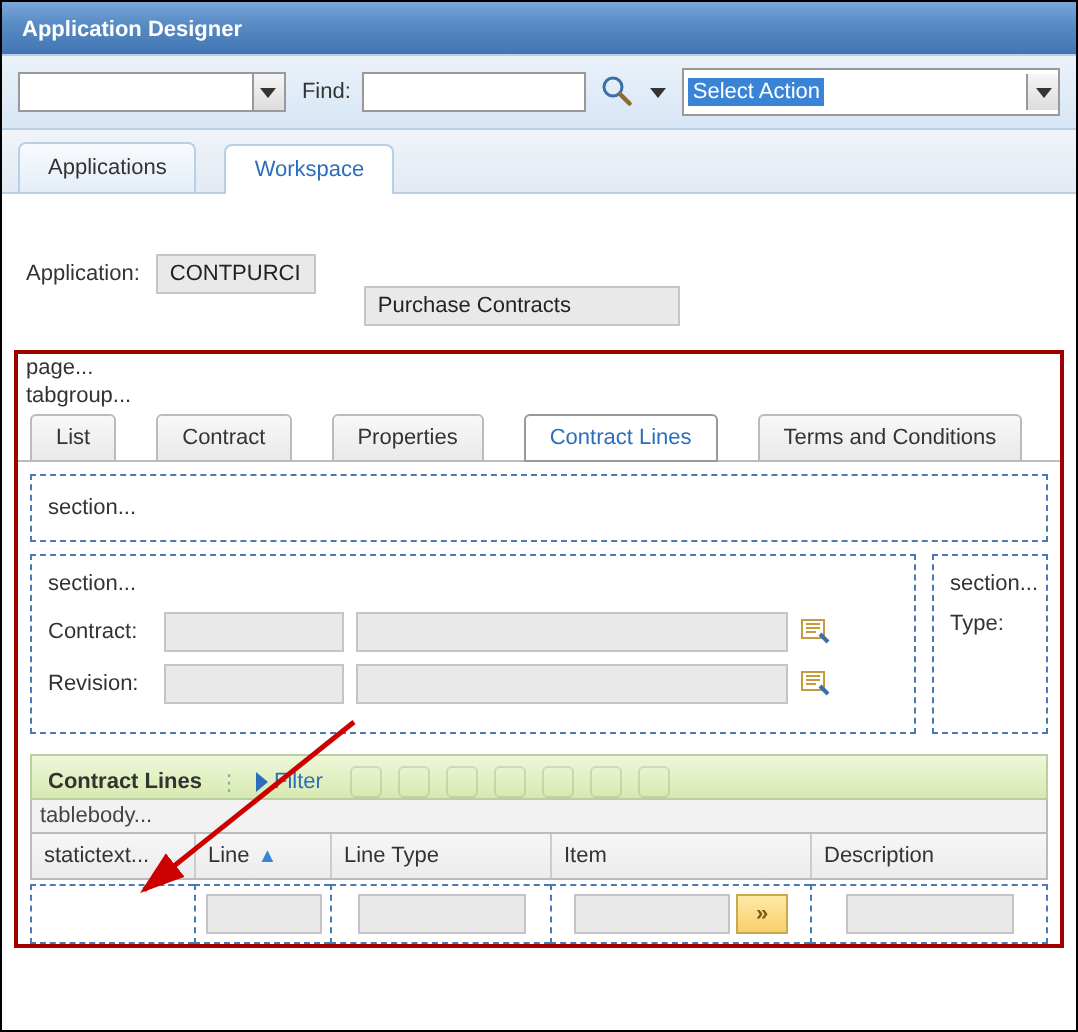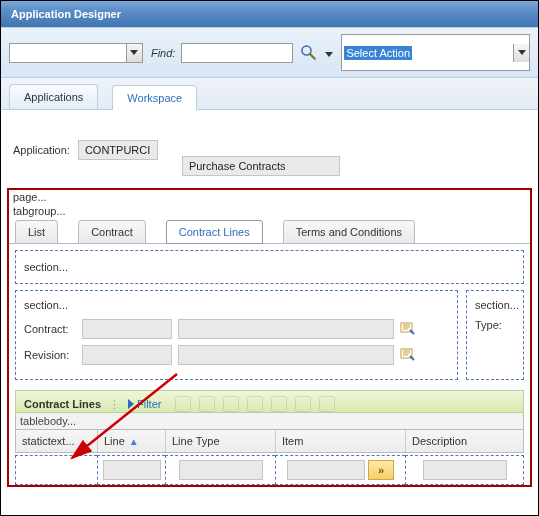--- a/index.html
+++ b/index.html
@@ -2,25 +2,25 @@
 <html><head>
 <meta charset="utf-8">
 <style>
 * { box-sizing: border-box; margin: 0; padding: 0; font-family: Arial, sans-serif; font-size: 11px; }
 body { background: #fff; width: 539px; height: 516px; overflow: hidden; border: 1px solid #000; }
 .titlebar { background: linear-gradient(#7aa8d8, #5a8cc5 40%, #4176b3); color: #fff; padding: 6px 10px; font-weight: bold; font-size: 12px; }
 .toolbar1 { background: linear-gradient(#eaf2fa, #d7e6f5); border-top: 1px solid #b8cfe5; border-bottom: 1px solid #b8cfe5; padding: 6px 8px; display: flex; align-items: center; gap: 6px; }
 .dd1 { width: 142px; height: 20px; background: #fff; border: 1px solid #999; display: flex; align-items: center; justify-content: flex-end; }
 .dd-arrow { width: 16px; height: 18px; background: linear-gradient(#f5f5f5,#ddd); border-left: 1px solid #999; display: flex; align-items: center; justify-content: center; }
 .dd-arrow::after { content: ""; border-left: 4px solid transparent; border-right: 4px solid transparent; border-top: 5px solid #333; }
-.find-label { color: #333; margin-left: 2px; font-style: italic; }
+.find-label { color: #333; margin-left: 2px; }
 .find-input { width: 112px; height: 20px; border: 1px solid #999; background: #fff; padding: 2px 4px; }
 .search-icon svg { width: 18px; height: 18px; }
 .sep-tri::after { content:""; display:inline-block; border-left:4px solid transparent; border-right:4px solid transparent; border-top:5px solid #333; margin: 0 2px; }
-.action-dd { width: 200px; height: 37px; background: #fff; border: 1px solid #999; display: flex; align-items: center; }
+.action-dd { width: 200px; height: 24px; background: #fff; border: 1px solid #999; display: flex; align-items: center; }
 .action-dd span.sel { background: #3a84d8; color: #fff; padding: 1px 2px; margin-left: 2px; }
 .action-dd .dd-arrow { margin-left: auto; }
 .tabs1 { background: linear-gradient(#f0f4f9,#e2eaf4); border-bottom: 1px solid #b8cfe5; padding: 6px 8px 0; display: flex; gap: 14px; }
 .tab1 { padding: 6px 14px; border: 1px solid #b8cfe5; border-bottom: none; border-radius: 4px 4px 0 0; background: linear-gradient(#f8fbfe,#e4edf7); color: #333; cursor: pointer; }
 .tab1.active { background: #fff; color: #2a6ebc; position: relative; top: 1px; }
 .content { padding: 14px 12px 8px; background: #fff; }
 .app-row { display: flex; align-items: center; gap: 8px; }
 .app-lbl { color: #333; }
 .ro-field { background: #e9e9e9; border: 1px solid #c5c5c5; height: 20px; padding: 2px 6px; display: flex; align-items: center; color: #222; }
 .ro-field.f1 { width: 80px; }
@@ -116,20 +116,21 @@
   </div>
 </div>
 
 <div class="outer-frame">
   <div class="placeholder-txt">page...</div>
   <div class="placeholder-txt">tabgroup...</div>
 
   <div class="tabs2">
     <div class="tab2">List</div>
     <div class="tab2">Contract</div>
+    <div class="tab2">Properties</div>
     <div class="tab2 active">Contract Lines</div>
     <div class="tab2">Terms and Conditions</div>
   </div>
   <div class="tab2-underline"></div>
 
   <div class="section-dashed">
     <span class="section-title">section...</span>
   </div>
 
   <div class="two-col">

